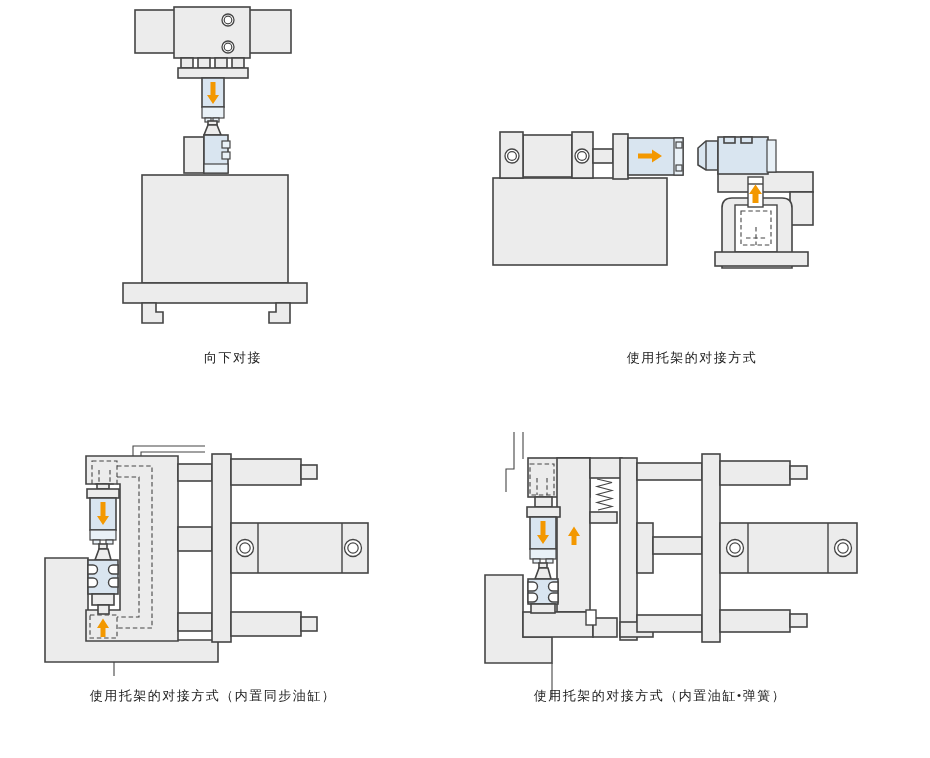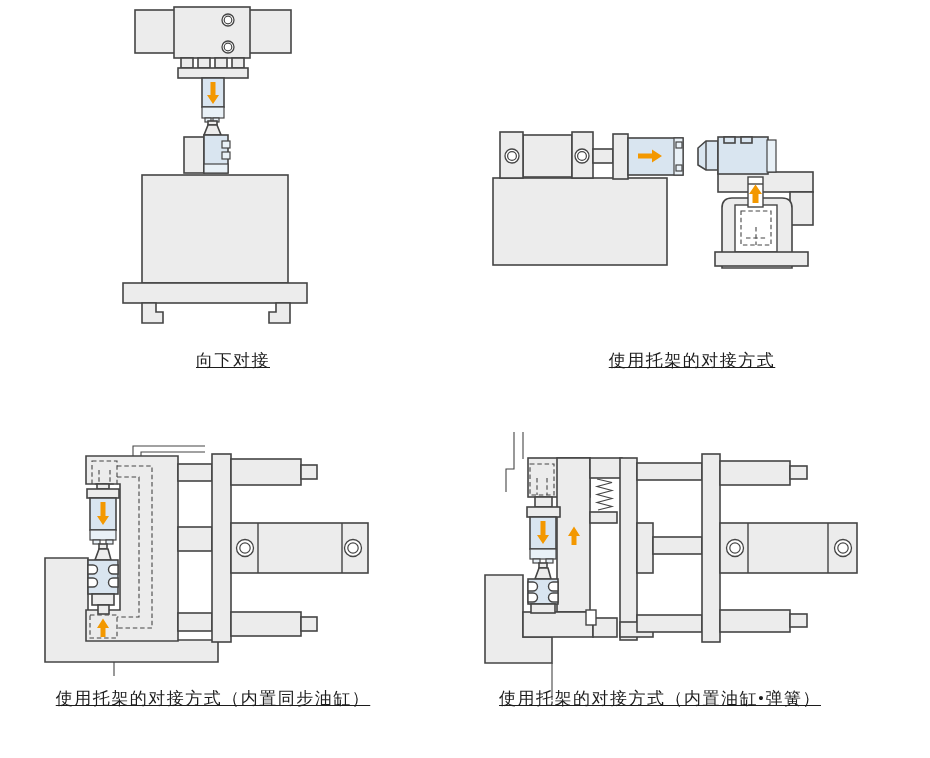--- a/index.html
+++ b/index.html
@@ -1,21 +1,21 @@
 <!DOCTYPE html>
 <html style="--part-fill: #ececec; --part-stroke: #454545; --cylinder-fill: #d9e5f0; --cylinder-fill-light: #e9f1f7; --arrow-orange: #f39800; --text: #1c1c1c;"><head>
 <meta charset="utf-8">
 <style>
   html,body{margin:0;padding:0;background:#fff;}
   #page{position:relative;width:930px;height:758px;background:#fff;overflow:hidden;
         font-family:"Liberation Sans",sans-serif;}
   #page svg{position:absolute;}
   .cap{position:absolute;transform:translateX(-50%);white-space:nowrap;
        font-family:"Liberation Serif","DejaVu Serif",serif;
-       font-size:17px;letter-spacing:1.5px;color:var(--text,#1c1c1c);text-decoration:underline;}
+       font-size:13px;letter-spacing:1.5px;color:var(--text,#1c1c1c);}
   
   .p {fill:var(--part-fill,#ececec);stroke:var(--part-stroke,#454545);stroke-width:1.6;}
   .w {fill:#ffffff;stroke:var(--part-stroke,#454545);stroke-width:1.4;}
   .b {fill:var(--cylinder-fill,#d9e5f0);stroke:var(--part-stroke,#454545);stroke-width:1.6;}
   .bl{fill:var(--cylinder-fill-light,#e9f1f7);stroke:var(--part-stroke,#454545);stroke-width:1.2;}
   .arrow{fill:var(--arrow-orange,#f39800);stroke:none;}
   .dash{fill:none;stroke:var(--part-stroke,#454545);stroke-width:1.1;stroke-dasharray:4.5 2.8;}
   .thin{fill:none;stroke:var(--part-stroke,#454545);stroke-width:1.1;}
   .ln{stroke:var(--part-stroke,#454545);stroke-width:1.4;}
   .ring-o{fill:#ffffff;stroke:var(--part-stroke,#454545);stroke-width:1.3;}

